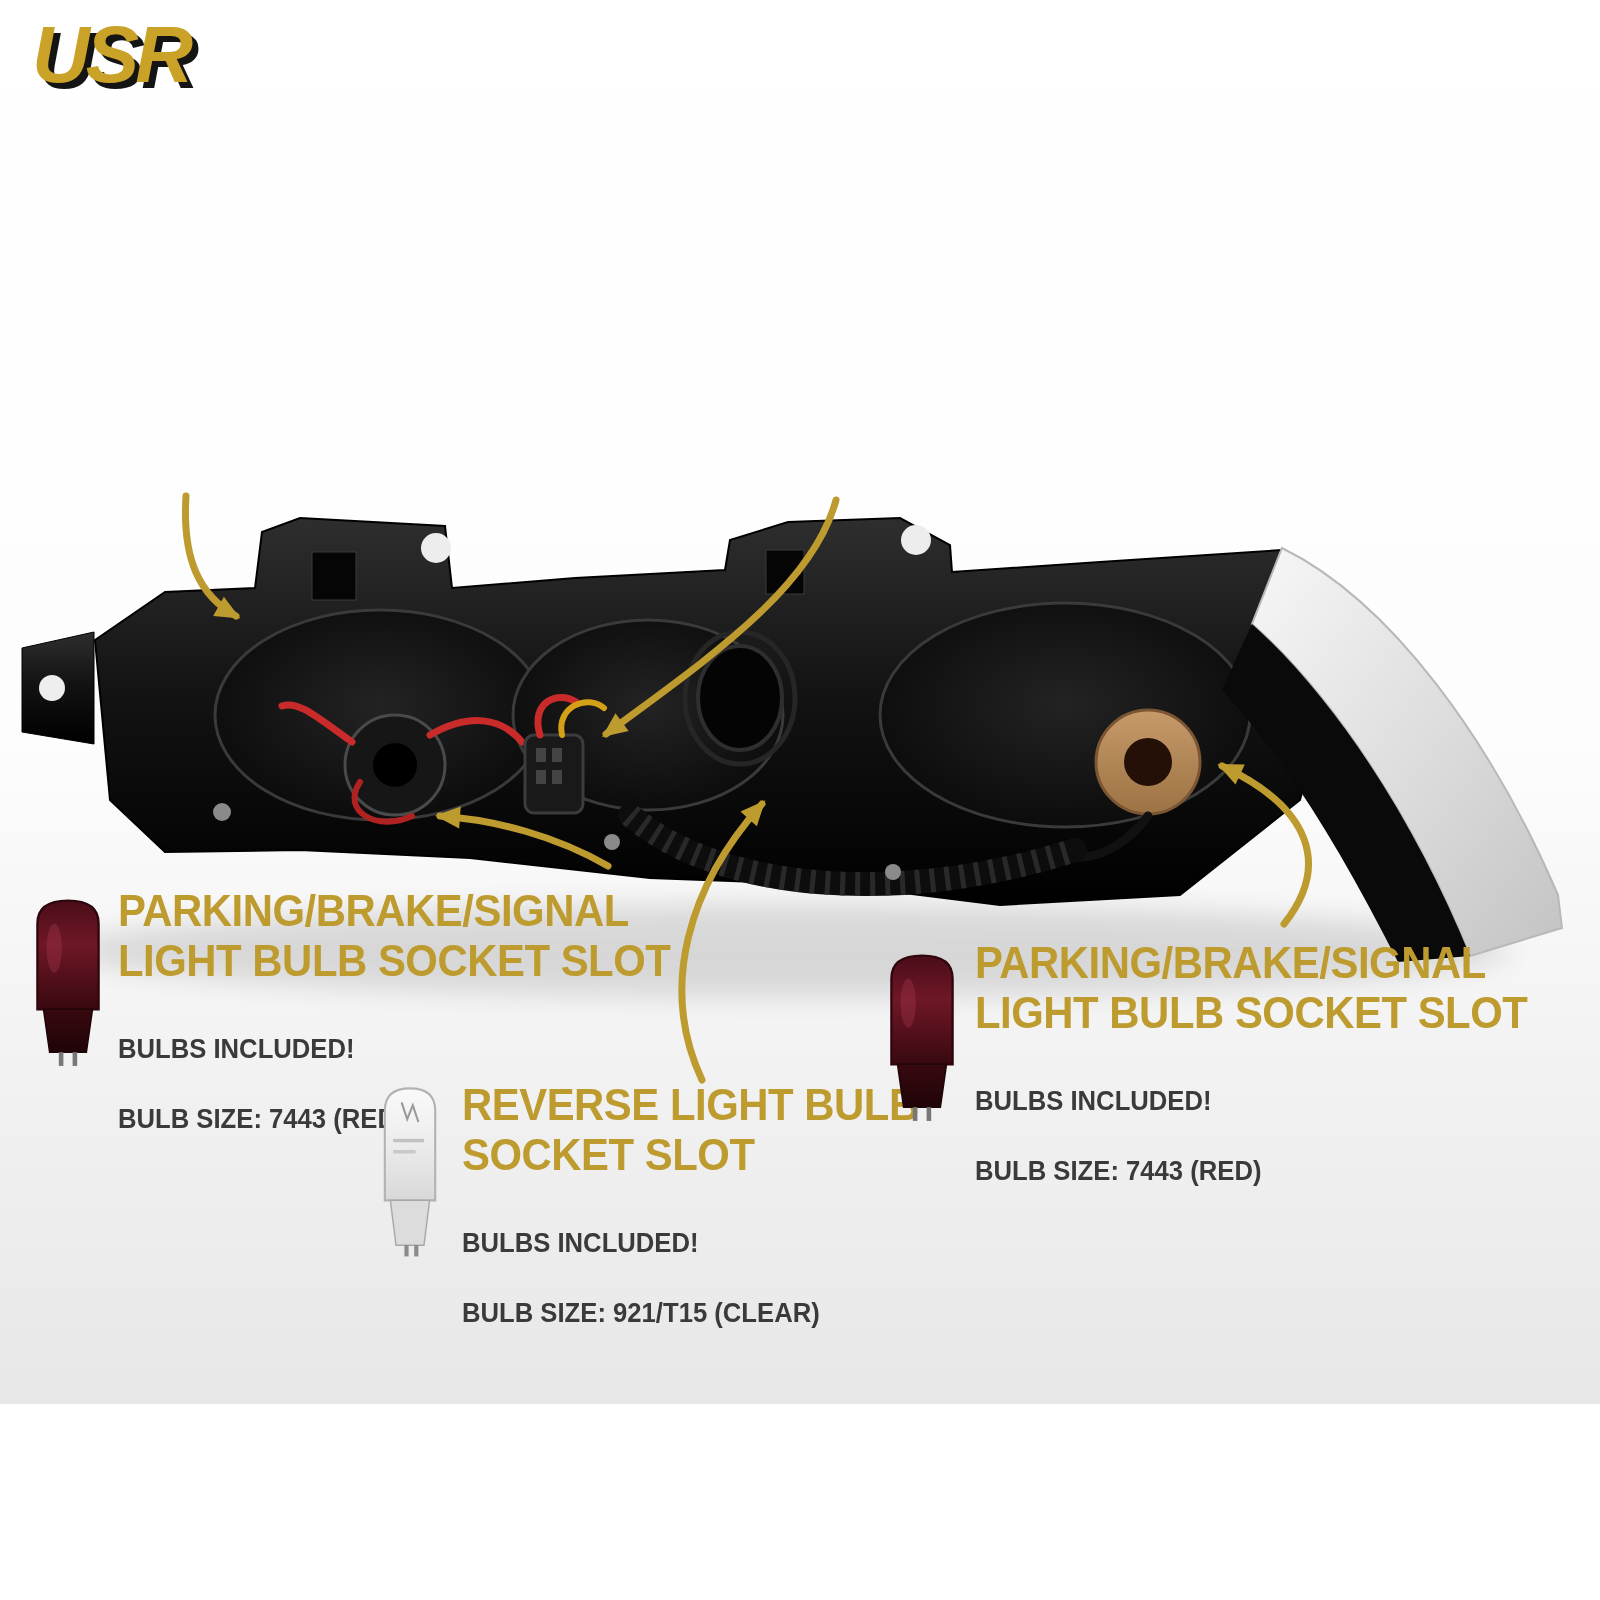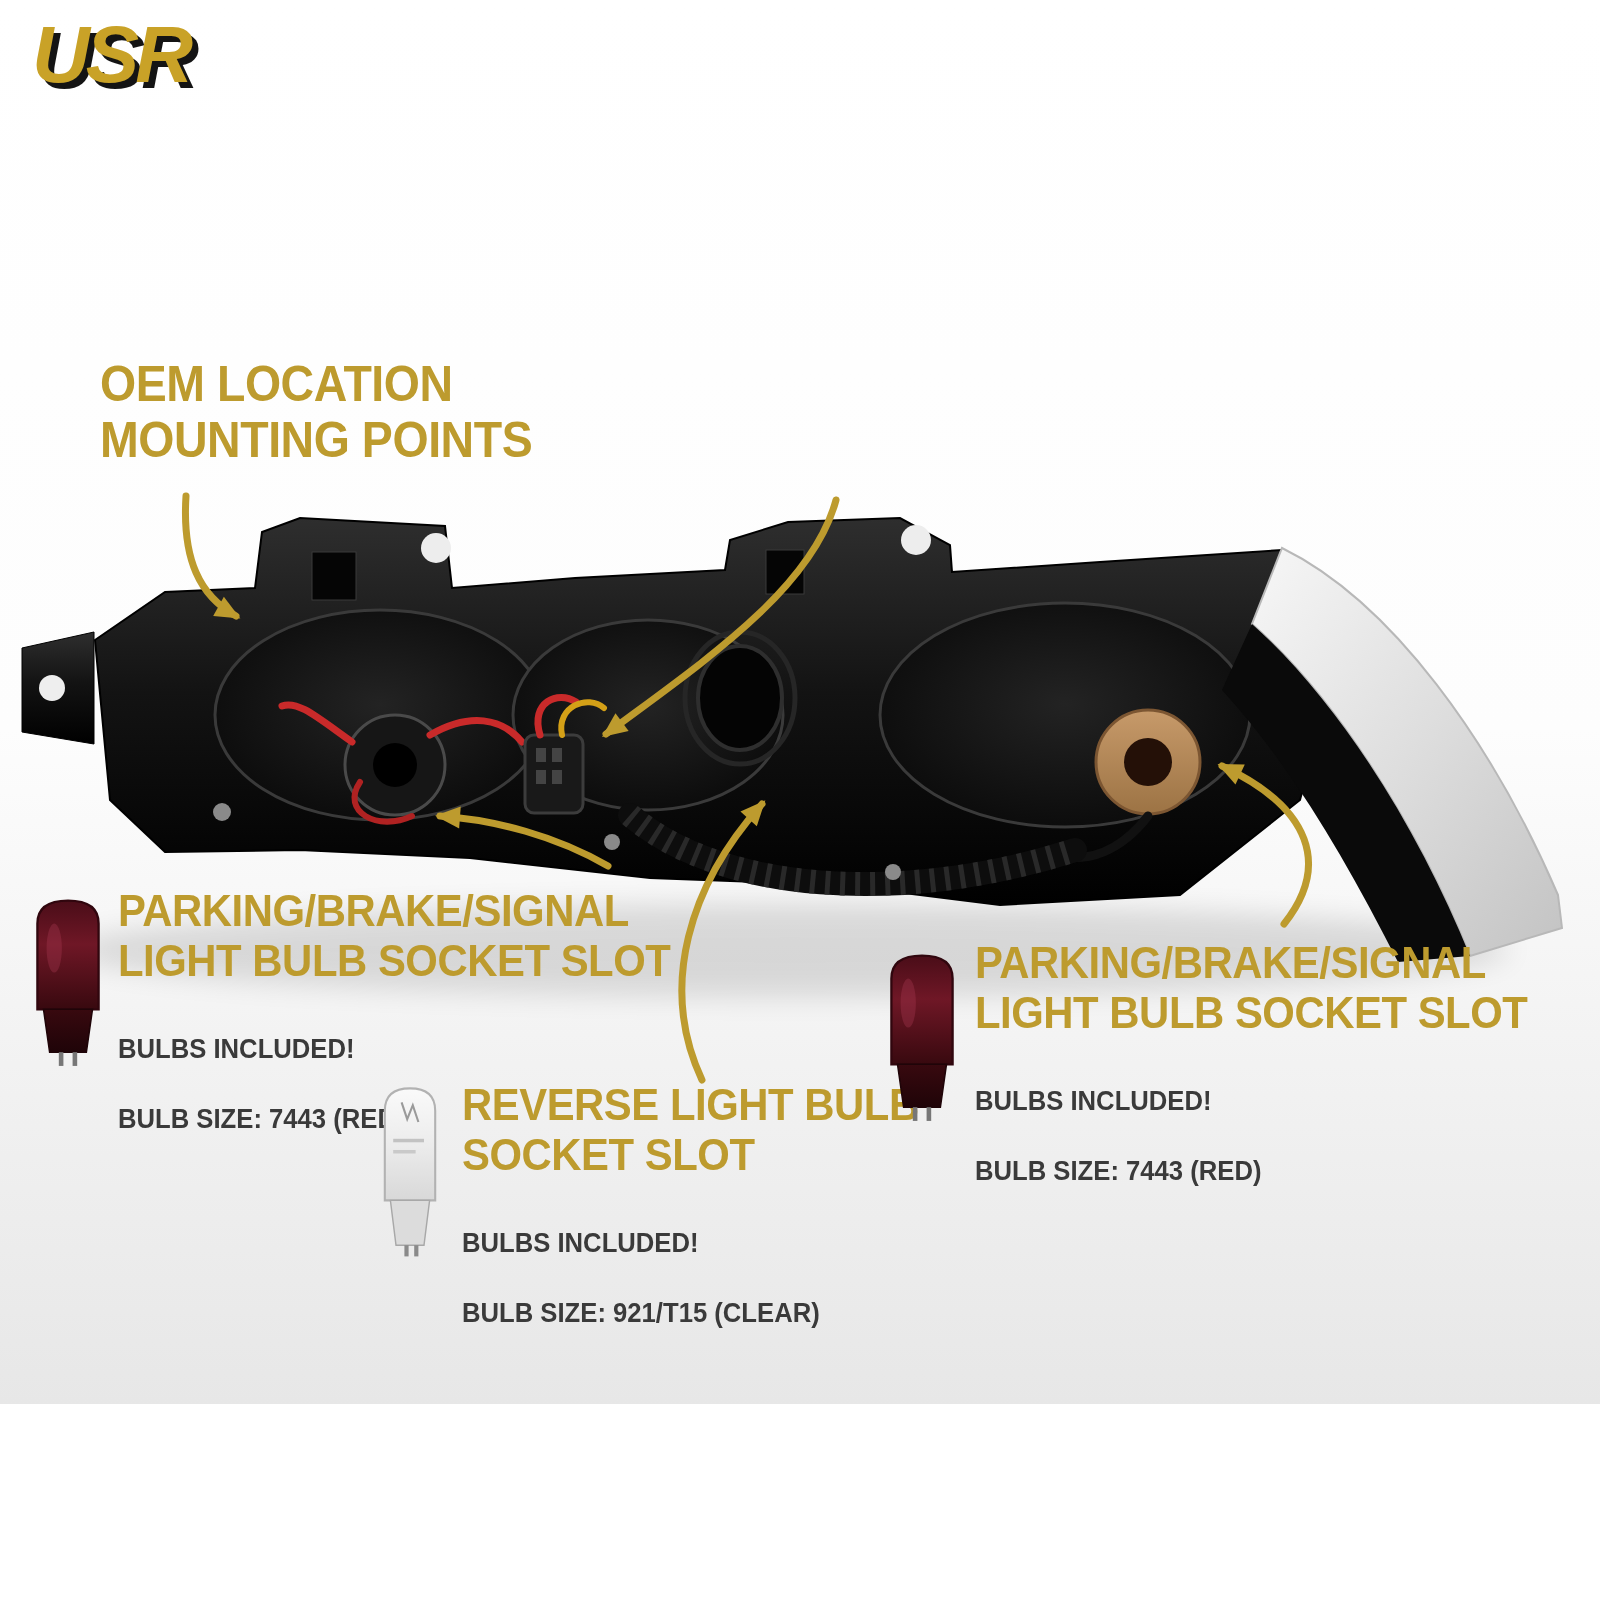--- a/index.html
+++ b/index.html
@@ -165,24 +165,20 @@
     </g>
   </svg>
 
   <div class="logo">
     <svg viewBox="0 0 270 95" width="270" height="95" aria-hidden="true">
       <text x="10" y="74" font-family="Liberation Sans, sans-serif" font-size="80" font-weight="900" font-style="italic" letter-spacing="-4" fill="#141414">USR</text>
       <text x="4" y="68" font-family="Liberation Sans, sans-serif" font-size="80" font-weight="900" font-style="italic" letter-spacing="-4" fill="#C9A227">USR</text>
     </svg>
   </div>
 
-  <div class="callout callout-oem">
-    <div class="title t-big">OEM LOCATION
-MOUNTING POINTS</div>
-  </div>
 
 
   <div class="callout callout-left">
     <div class="title t-mid">PARKING/BRAKE/SIGNAL
 LIGHT BULB SOCKET SLOT</div>
     <div class="note">
       <span>BULBS INCLUDED!</span><br>
       <span>BULB SIZE: 7443 (RED)</span>
     </div>
   </div>

